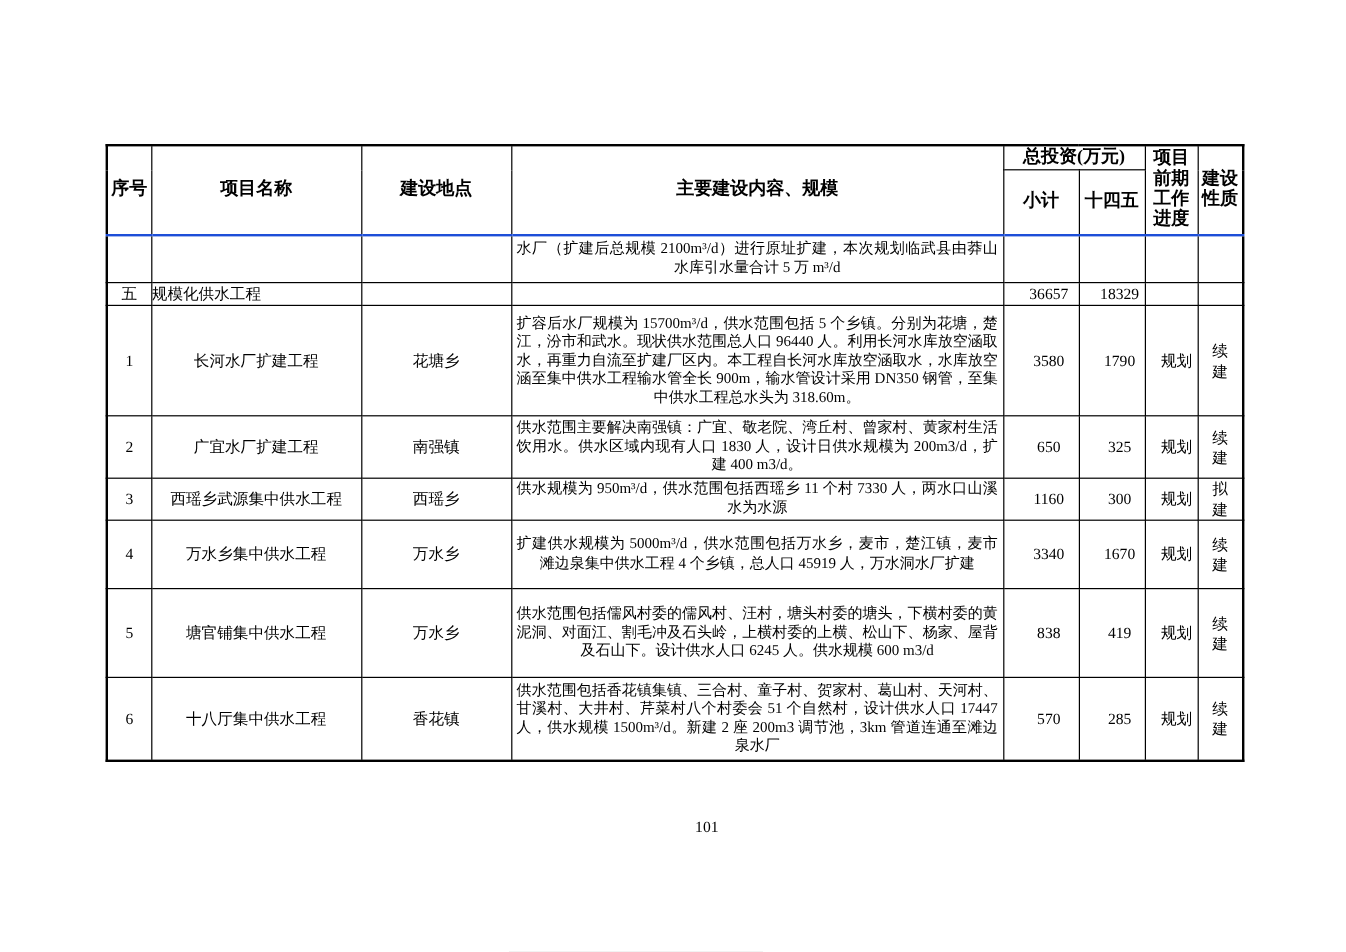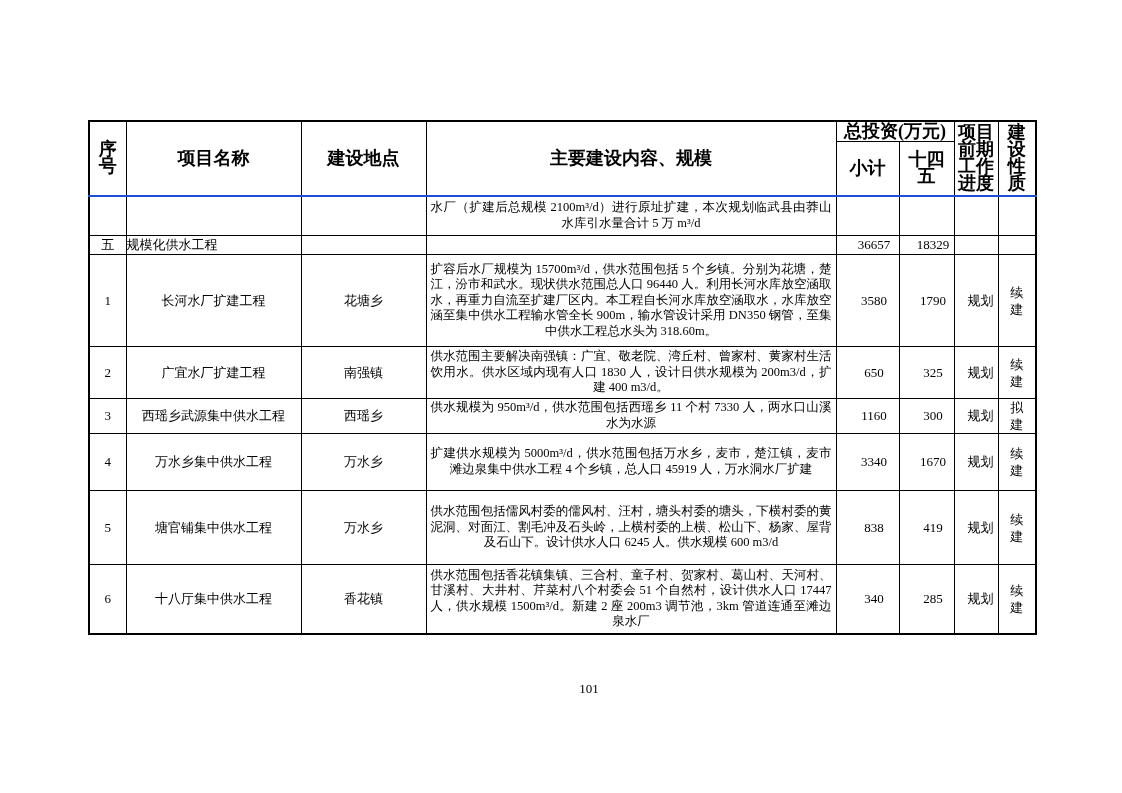--- a/index.html
+++ b/index.html
@@ -23,21 +23,21 @@
     border: 2px solid #000;
   }
   .doc-table th, .doc-table td {
     border: 1px solid #000;
     vertical-align: middle;
     padding: 1px 3px;
     overflow: hidden;
   }
   .doc-table thead th {
     font-weight: bold;
-    font-size: 18px;
+    font-size: 15px;
     text-align: center;
     line-height: 17px;
     padding: 1px 2px;
     margin-left: 36px;
   }
   
   .doc-table tbody tr:first-child td { border-top: 2px solid #1d4ed8; }
 
   
   th.h-no   { padding: 0 11px; }
@@ -184,21 +184,21 @@
         <td class="c-num">838</td>
         <td class="c-num">419</td>
         <td class="c-prog">规划</td>
         <td class="c-nat">续建</td>
       </tr>
       <tr class="r-6">
         <td class="c-no">6</td>
         <td class="c-name">十八厅集中供水工程</td>
         <td class="c-loc">香花镇</td>
         <td class="c-content">供水范围包括香花镇集镇、三合村、童子村、贺家村、葛山村、天河村、甘溪村、大井村、芹菜村八个村委会 51 个自然村，设计供水人口 17447 人，供水规模 1500m³/d。新建 2 座 200m3 调节池，3km 管道连通至滩边泉水厂</td>
-        <td class="c-num">340</td>
+        <td class="c-num">570</td>
         <td class="c-num">285</td>
         <td class="c-prog">规划</td>
         <td class="c-nat">续建</td>
       </tr>
     </tbody>
   </table>
 
   <div class="page-number">101</div>
 </div>
 

